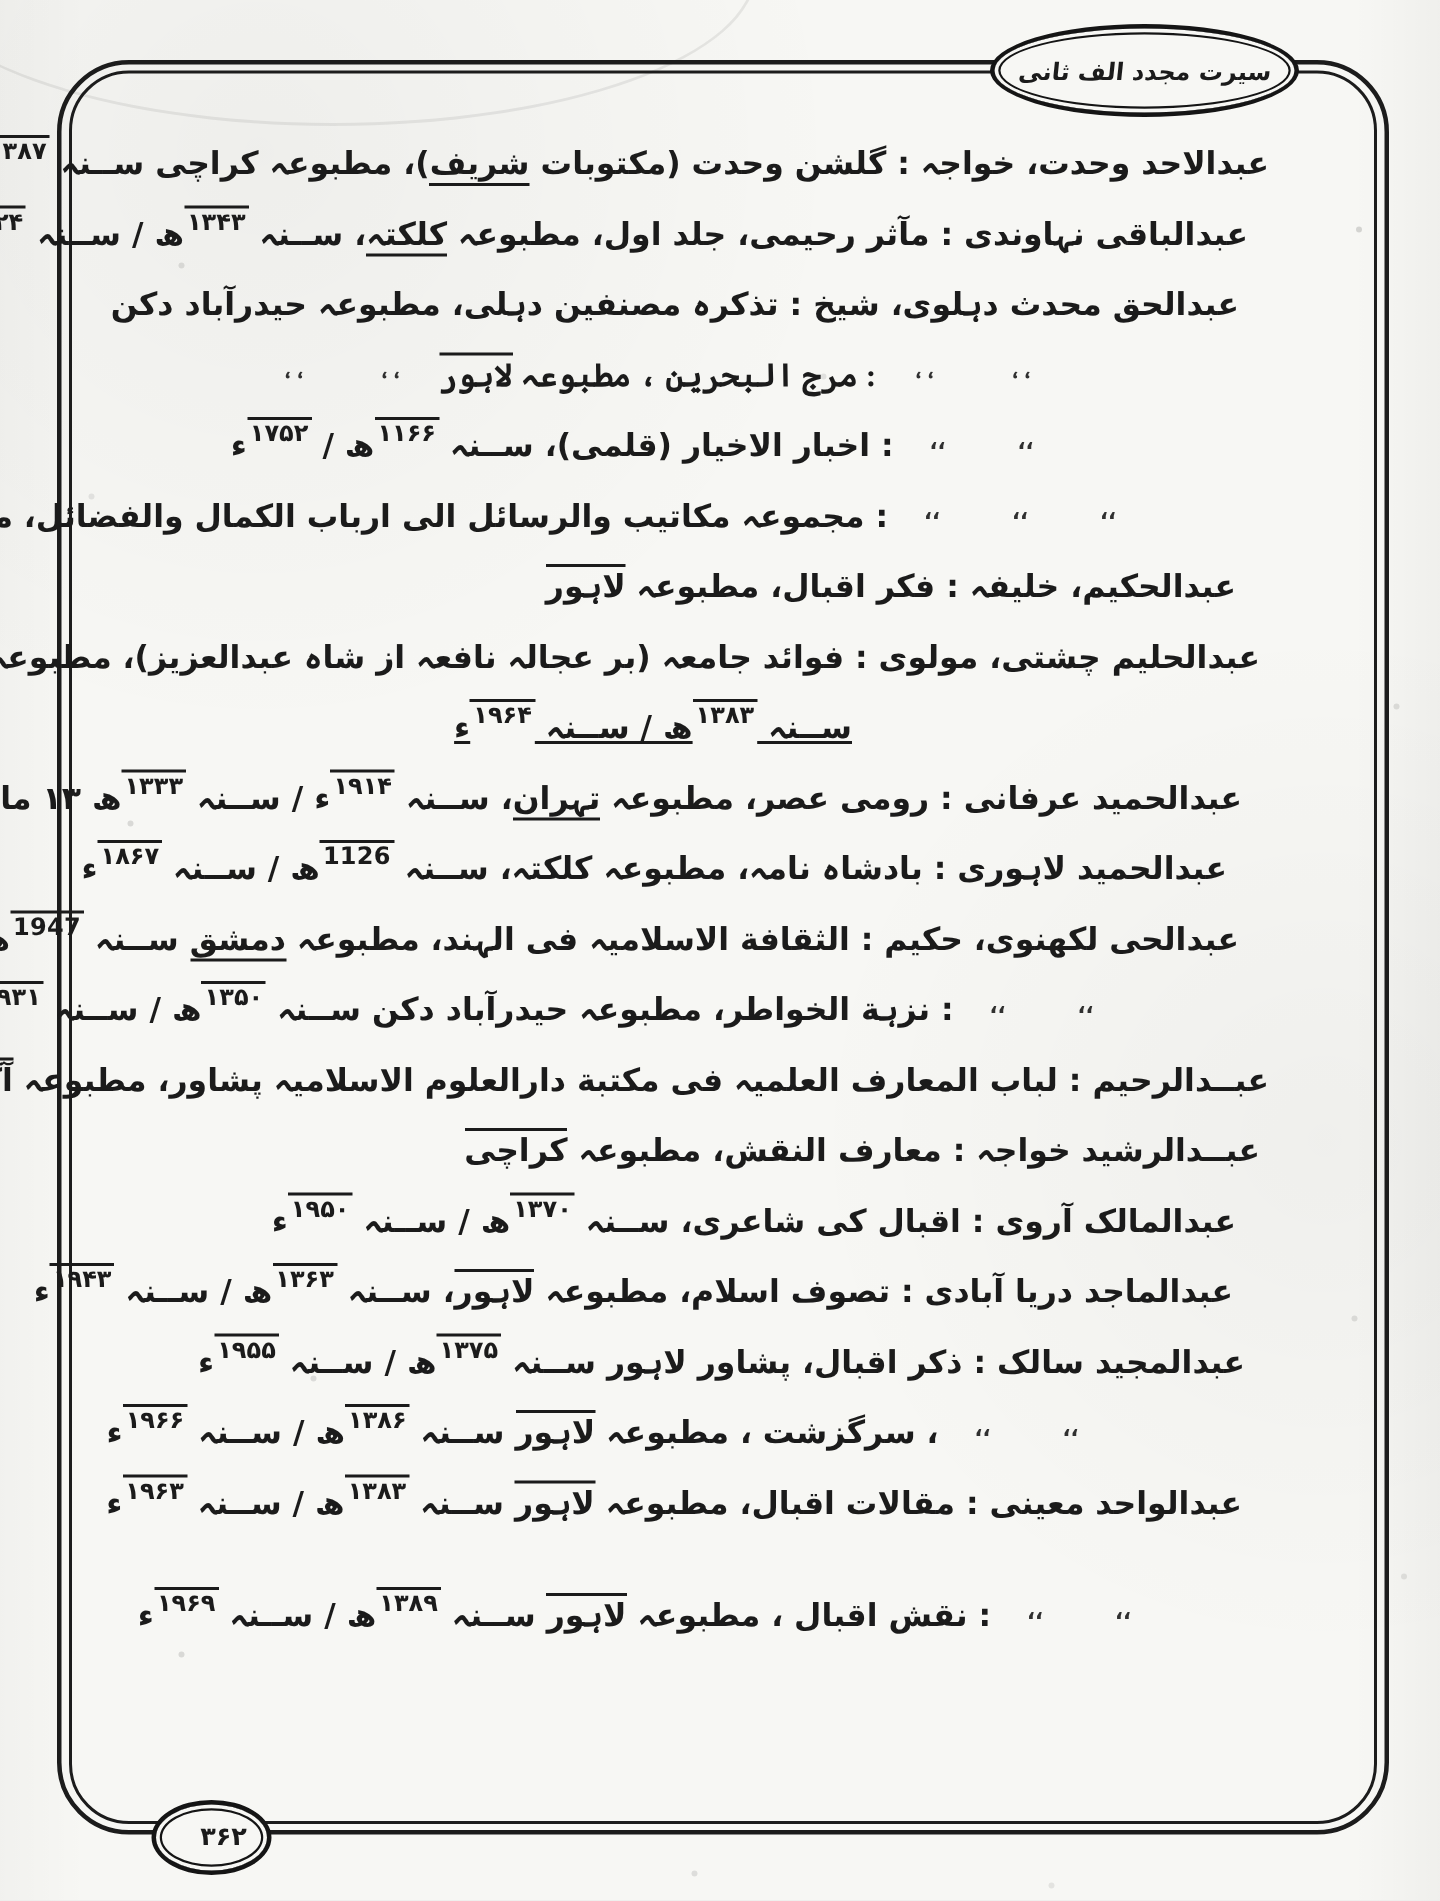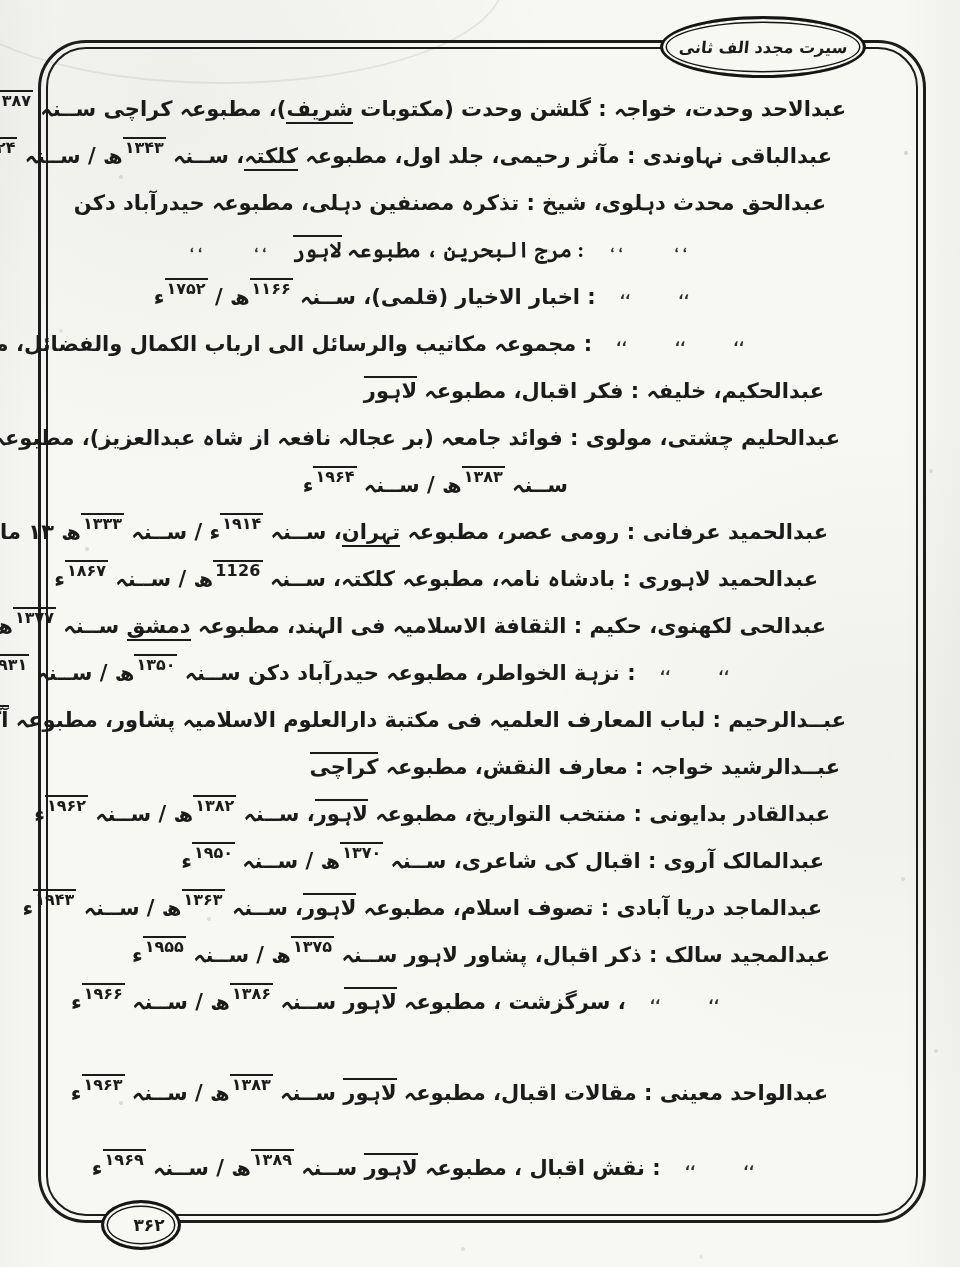--- a/index.html
+++ b/index.html
@@ -88,32 +88,31 @@
 
   <div class="bib">
       <div class="line" style="padding-left: 0px; padding-right: 52px;"><span class="seg-t">عبدالاحد وحدت، خواجہ : گلشن وحدت (مکتوبات </span><span class="seg-u">شریف</span><span class="seg-t">)، مطبوعہ کراچی ســنہ </span><span class="seg-yr">۱۳۸۷</span></div>
       <div class="line" style="padding-left: 0px; padding-right: 66px;"><span class="seg-t">عبدالباقی نہاوندی : مآثر رحیمی، جلد اول، مطبوعہ </span><span class="seg-u">کلکتہ</span><span class="seg-t">، ســنہ </span><span class="seg-yr">۱۳۴۳</span><span class="seg-t">ھ / ســنہ </span><span class="seg-yr">۱۹۲۴</span></div>
       <div class="line" style="padding-left: 0px; padding-right: 72px;"><span class="seg-t">عبدالحق محدث دہلوی، شیخ : تذکرہ مصنفین دہلی، مطبوعہ حیدرآباد دکن</span></div>
       <div class="line" style="padding-left: 0px; padding-right: 185px; font-family: Liberation Serif, serif;"><span class="seg-d">،،</span><span class="seg-d">،،</span><span class="seg-t">: مرج البحرین ، مطبوعہ </span><span class="seg-o">لاہور</span><span class="seg-d">،،</span><span class="seg-d">،،</span></div>
       <div class="line" style="padding-left: 0px; padding-right: 185px;"><span class="seg-d">،،</span><span class="seg-d">،،</span><span class="seg-t">: اخبار الاخیار (قلمی)، ســنہ </span><span class="seg-yr">۱۱۶۶</span><span class="seg-t">ھ / </span><span class="seg-yr">۱۷۵۲</span><span class="seg-t">ء</span></div>
       <div class="line" style="padding-left: 0px; padding-right: 130px;"><span class="seg-d">،،</span><span class="seg-d">،،</span><span class="seg-d">،،</span><span class="seg-t">: مجموعہ مکاتیب والرسائل الی ارباب الکمال والفضائل، مطبوعہ دہلی ،</span></div>
       <div class="line" style="padding-left: 0px; padding-right: 74px;"><span class="seg-t">عبدالحکیم، خلیفہ : فکر اقبال، مطبوعہ </span><span class="seg-o">لاہور</span></div>
       <div class="line" style="padding-left: 0px; padding-right: 58px;"><span class="seg-t">عبدالحلیم چشتی، مولوی : فوائد جامعہ (بر عجالہ نافعہ از شاہ عبدالعزیز)، مطبوعہ </span></div>
-      <div class="line" style="padding-left: 0px; padding-right: 330px;"><span class="seg-t">ســنہ </span><span class="seg-yr">۱۳۸۳</span><span class="seg-t">ھ / ســنہ </span><span class="seg-yr">۱۹۶۴</span><span class="seg-t">ء</span></div>
+      <div class="line" style="padding-left: 0px; padding-right: 330px; text-decoration: underline;"><span class="seg-t">ســنہ </span><span class="seg-yr">۱۳۸۳</span><span class="seg-t">ھ / ســنہ </span><span class="seg-yr">۱۹۶۴</span><span class="seg-t">ء</span></div>
       <div class="line" style="padding-left: 0px; padding-right: 70px;"><span class="seg-t">عبدالحمید عرفانی : رومی عصر، مطبوعہ </span><span class="seg-u">تہران</span><span class="seg-t">، ســنہ </span><span class="seg-yr">۱۹۱۴</span><span class="seg-t">ء / ســنہ </span><span class="seg-yr">۱۳۳۳</span><span class="seg-t">ھ ۱۳ ماہ مہر</span></div>
       <div class="line" style="padding-left: 0px; padding-right: 80px;"><span class="seg-t">عبدالحمید لاہوری : بادشاہ نامہ، مطبوعہ کلکتہ، ســنہ </span><span class="seg-yr">1126</span><span class="seg-t">ھ / ســنہ </span><span class="seg-yr">۱۸۶۷</span><span class="seg-t">ء</span></div>
-      <div class="line" style="padding-left: 0px; padding-right: 72px;"><span class="seg-t">عبدالحی لکھنوی، حکیم : الثقافة الاسلامیہ فی الہند، مطبوعہ </span><span class="seg-u">دمشق</span><span class="seg-t"> ســنہ </span><span class="seg-yr">۱۳۷۷</span><span class="seg-t">ھ / ســنہ </span></div>
+      <div class="line" style="padding-left: 0px; padding-right: 72px;"><span class="seg-t">عبدالحی لکھنوی، حکیم : الثقافة الاسلامیہ فی الہند، مطبوعہ </span><span class="seg-u">دمشق</span><span class="seg-t"> ســنہ </span><span class="seg-yr">1947</span><span class="seg-t">ھ / ســنہ </span></div>
       <div class="line" style="padding-left: 0px; padding-right: 145px;"><span class="seg-d">،،</span><span class="seg-d">،،</span><span class="seg-t">: نزہة الخواطر، مطبوعہ حیدرآباد دکن ســنہ </span><span class="seg-yr">۱۳۵۰</span><span class="seg-t">ھ / ســنہ </span><span class="seg-yr">۱۹۳۱</span></div>
       <div class="line" style="padding-left: 0px; padding-right: 52px;"><span class="seg-t">عبــدالرحیم : لباب المعارف العلمیہ فی مکتبة دارالعلوم الاسلامیہ پشاور، مطبوعہ </span><span class="seg-o">آگرہ</span></div>
       <div class="line" style="padding-left: 0px; padding-right: 58px;"><span class="seg-t">عبــدالرشید خواجہ : معارف النقش، مطبوعہ </span><span class="seg-o">کراچی</span></div>
-      <div class="line" style="padding-left: 0px; padding-right: 68px;"><span class="seg-t">عبدالقادر بدایونی : منتخب التواریخ، مطبوعہ </span><span class="seg-o">لاہور</span><span class="seg-t">، ســنہ </span><span class="seg-yr">۱۳۸۲</span><span class="seg-t">ھ / ســنہ </span><span class="seg-yr">۱۹۶۲</span><span class="seg-t">ء</span></div>
       <div class="line" style="padding-left: 0px; padding-right: 74px;"><span class="seg-t">عبدالمالک آروی : اقبال کی شاعری، ســنہ </span><span class="seg-yr">۱۳۷۰</span><span class="seg-t">ھ / ســنہ </span><span class="seg-yr">۱۹۵۰</span><span class="seg-t">ء</span></div>
       <div class="line" style="padding-left: 0px; padding-right: 76px;"><span class="seg-t">عبدالماجد دریا آبادی : تصوف اسلام، مطبوعہ </span><span class="seg-o">لاہور</span><span class="seg-t">، ســنہ </span><span class="seg-yr">۱۳۶۳</span><span class="seg-t">ھ / ســنہ </span><span class="seg-yr">۱۹۴۳</span><span class="seg-t">ء</span></div>
       <div class="line" style="padding-left: 0px; padding-right: 68px;"><span class="seg-t">عبدالمجید سالک : ذکر اقبال، پشاور لاہور ســنہ </span><span class="seg-yr">۱۳۷۵</span><span class="seg-t">ھ / ســنہ </span><span class="seg-yr">۱۹۵۵</span><span class="seg-t">ء</span></div>
       <div class="line" style="padding-left: 0px; padding-right: 155px;"><span class="seg-d">،،</span><span class="seg-d">،،</span><span class="seg-t">، سرگزشت ، مطبوعہ </span><span class="seg-o">لاہور</span><span class="seg-t"> ســنہ </span><span class="seg-yr">۱۳۸۶</span><span class="seg-t">ھ / ســنہ </span><span class="seg-yr">۱۹۶۶</span><span class="seg-t">ء</span></div>
-      <div class="line" style="padding-left: 0px; padding-right: 70px; margin-top: 44px;"><span class="seg-t">عبدالواحد معینی : مقالات اقبال، مطبوعہ </span><span class="seg-o">لاہور</span><span class="seg-t"> ســنہ </span><span class="seg-yr">۱۳۸۳</span><span class="seg-t">ھ / ســنہ </span><span class="seg-yr">۱۹۶۳</span><span class="seg-t">ء</span></div>
+      <div class="line" style="padding-left: 0px; padding-right: 70px;"><span class="seg-t">عبدالواحد معینی : مقالات اقبال، مطبوعہ </span><span class="seg-o">لاہور</span><span class="seg-t"> ســنہ </span><span class="seg-yr">۱۳۸۳</span><span class="seg-t">ھ / ســنہ </span><span class="seg-yr">۱۹۶۳</span><span class="seg-t">ء</span></div>
       <div class="line" style="padding-left: 0px; padding-right: 120px; margin-top: 28px;"><span class="seg-d">،،</span><span class="seg-d">،،</span><span class="seg-t">: نقش اقبال ، مطبوعہ </span><span class="seg-o">لاہور</span><span class="seg-t"> ســنہ </span><span class="seg-yr">۱۳۸۹</span><span class="seg-t">ھ / ســنہ </span><span class="seg-yr">۱۹۶۹</span><span class="seg-t">ء</span></div>
     </div>
 
   <div class="cartouche footer">
     <span class="ctext">۳۶۲</span>
   </div>
 </div>
 
 </body></html>

